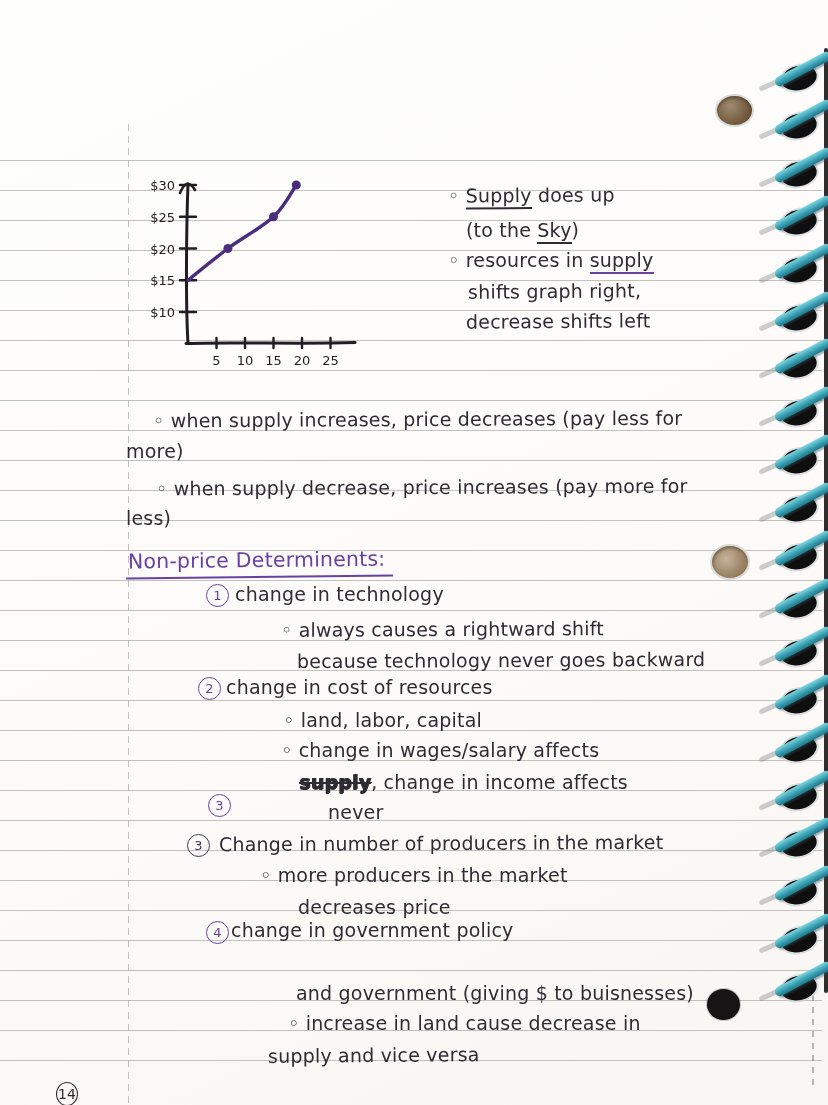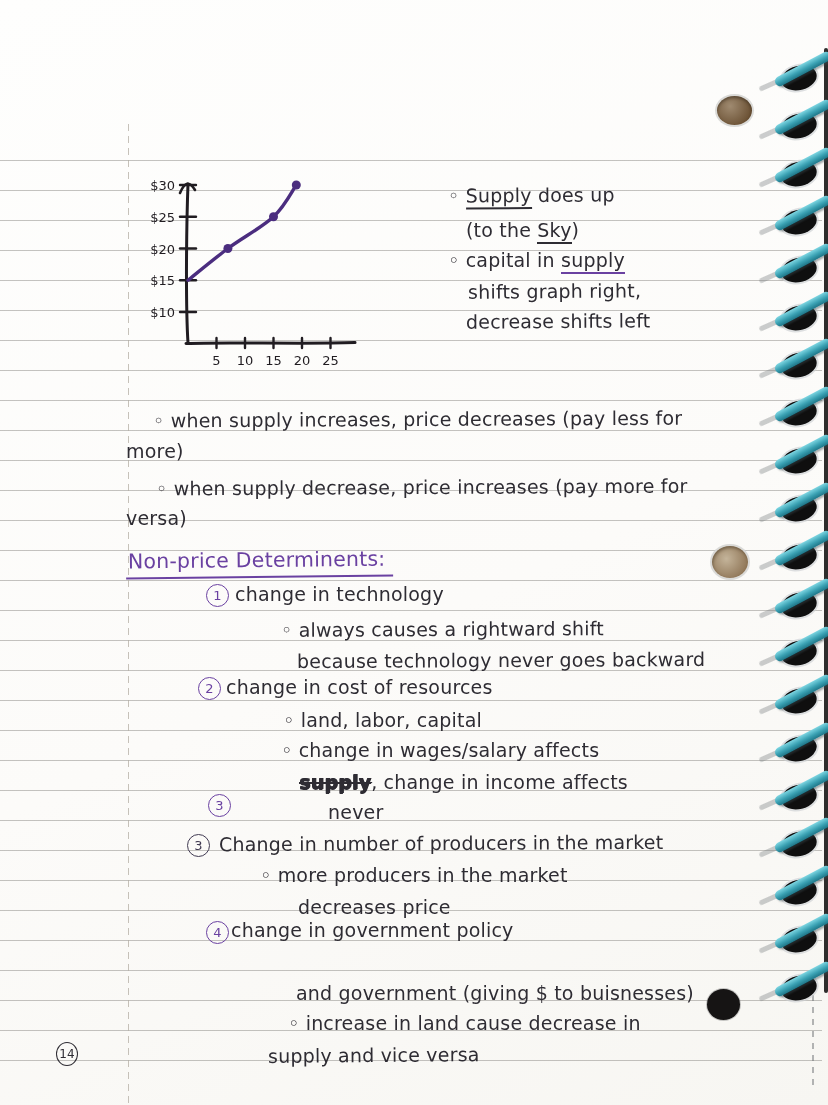--- a/index.html
+++ b/index.html
@@ -23,22 +23,22 @@
   .u-purple{border-bottom:2px solid var(--purple);padding-bottom:1px;}
   .heading{font-size:20.5px;color:var(--purple);border-bottom:2.2px solid var(--purple);padding:0 8px 3px 2px;}
   .circled{
     position:absolute;display:flex;align-items:center;justify-content:center;
     width:21px;height:21px;border:1.7px solid var(--purple);border-radius:50%;
     font-size:13px;color:var(--purple);background:transparent;
   }
   .circled.dark{border-color:#413a52;color:#413a52;}
   .scribble{font-weight:700;text-decoration:line-through;text-shadow:0 1px 0 currentColor,1px 0 0 currentColor;}
   .pagenum{
-    position:absolute;left:56px;top:1042px;width:20px;height:22px;border:1.6px solid #2e2c33;
-    border-radius:50%;display:flex;align-items:center;justify-content:center;font-size:12px;color:#2e2c33;
+    position:absolute;left:56px;top:1082px;width:20px;height:22px;border:1.6px solid #2e2c33;
+    border-radius:50%;display:flex;align-items:center;justify-content:center;font-size:14px;color:#2e2c33;
   }
   .page-edge{position:absolute;right:0;top:48px;width:4px;height:945px;background:#2e2d2c;border-radius:2px;}
   .edge-dash{
     position:absolute;left:812px;top:995px;width:2px;height:95px;opacity:.5;
     background:repeating-linear-gradient(180deg,#6b6f72 0 6px,rgba(0,0,0,0) 6px 12px);
   }
   .coil-hole{
     position:absolute;left:781px;width:36px;height:24px;background:#0f0f0f;border-radius:50%;
     transform:rotate(-14deg);box-shadow:0 0 0 2px rgba(205,208,210,.65),-1px -2px 2px rgba(255,255,255,.8);
   }
@@ -92,28 +92,28 @@
       <line x1="212.5" y1="170" x2="212.5" y2="180" stroke="#201c21" stroke-width="2.4" stroke-linecap="round"></line>
       <text x="212.5" y="197" text-anchor="middle" font-size="13" fill="#201c21">25</text>
       <path d="M70 112.25 C 76.65 106.95833333333333 95.65 91.08333333333333 109.9 80.5 C 124.15 69.91666666666667 144.1 59.333333333333336 155.5 48.75 C 166.9 38.166666666666664 174.5 22.291666666666668 178.3 17" stroke="#4b2d7f" stroke-width="3.4" fill="none" stroke-linecap="round"></path>
       <circle cx="109.9" cy="80.5" r="4.5" fill="#4b2d7f"></circle>
       <circle cx="155.5" cy="48.75" r="4.5" fill="#4b2d7f"></circle>
       <circle cx="178.3" cy="17" r="4.5" fill="#4b2d7f"></circle>
     </svg>
 
   <div class="hl" style="left:448px;top:184px;transform:rotate(-.4deg)"><span>◦ </span><span class="u">Supply</span><span> does up</span></div>
   <div class="hl" style="left:466px;top:219px"><span>(to the </span><span class="u">Sky</span><span>)</span></div>
-  <div class="hl" style="left:448px;top:249px"><span>◦ capital in </span><span class="u-purple">supply</span></div>
+  <div class="hl" style="left:448px;top:249px"><span>◦ resources in </span><span class="u-purple">supply</span></div>
   <div class="hl" style="left:468px;top:280px;transform:rotate(-.5deg)">shifts graph right,</div>
   <div class="hl" style="left:466px;top:310px;transform:rotate(-.4deg)">decrease shifts left</div>
 
   <div class="hl" style="left:153px;top:408px;transform:rotate(-.3deg)">◦ when supply increases, price decreases (pay less for</div>
   <div class="hl" style="left:126px;top:440px">more)</div>
   <div class="hl" style="left:156px;top:476px;transform:rotate(-.3deg)">◦ when supply decrease, price increases (pay more for</div>
-  <div class="hl" style="left:126px;top:507px">versa)</div>
+  <div class="hl" style="left:126px;top:507px">less)</div>
 
   <div class="hl heading" style="left:126px;top:548px;transform:rotate(-.6deg)">Non-price Determinents:</div>
 
   <div class="circled" style="left:206px;top:584px">1</div>
   <div class="hl" style="left:235px;top:583px">change in technology</div>
   <div class="hl" style="left:281px;top:618px;transform:rotate(-.3deg)">◦ always causes a rightward shift</div>
   <div class="hl" style="left:297px;top:649px;transform:rotate(-.3deg)">because technology never goes backward</div>
 
   <div class="circled" style="left:198px;top:677px">2</div>
   <div class="hl" style="left:283px;top:709px">◦ land, labor, capital</div>

